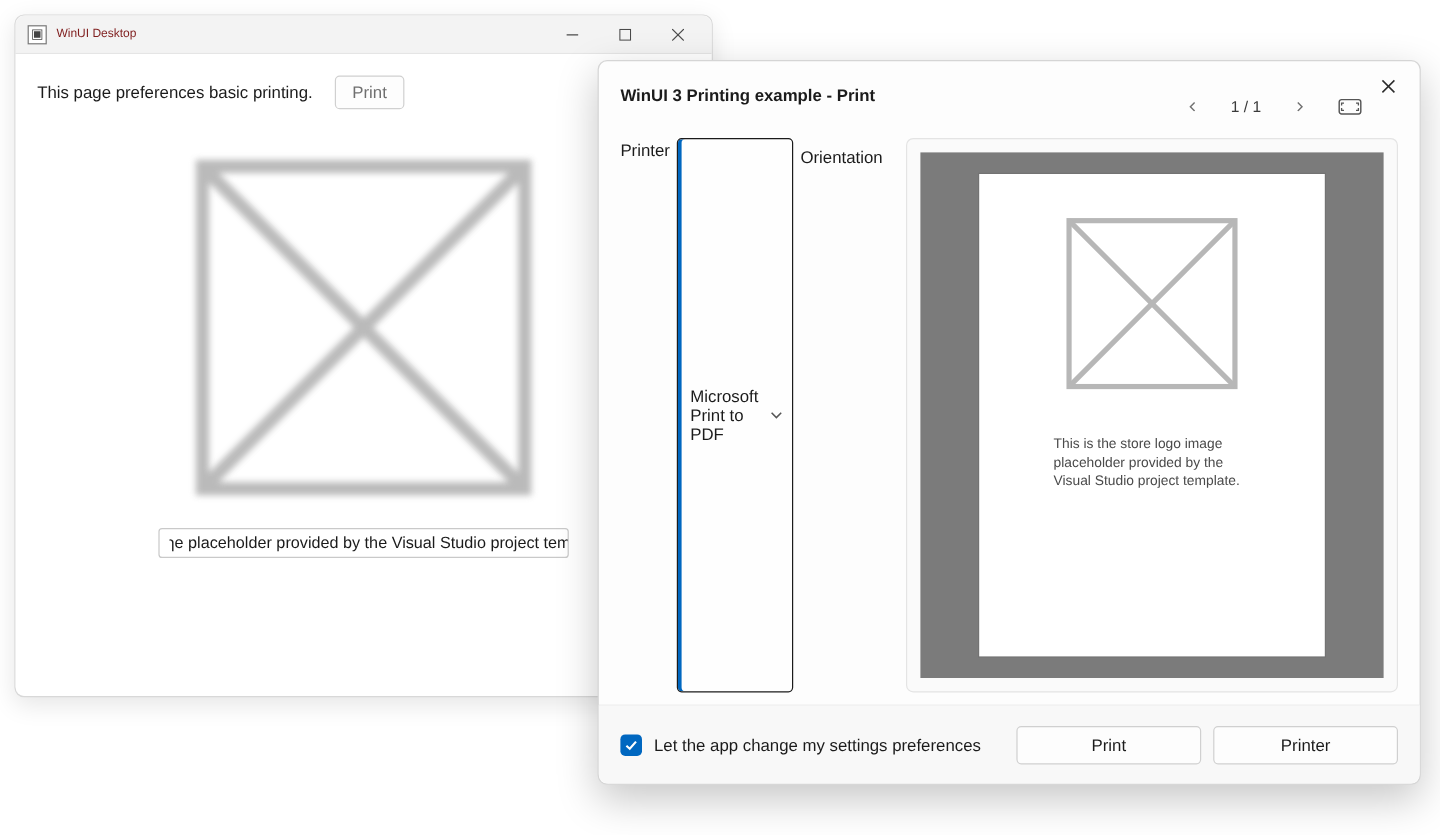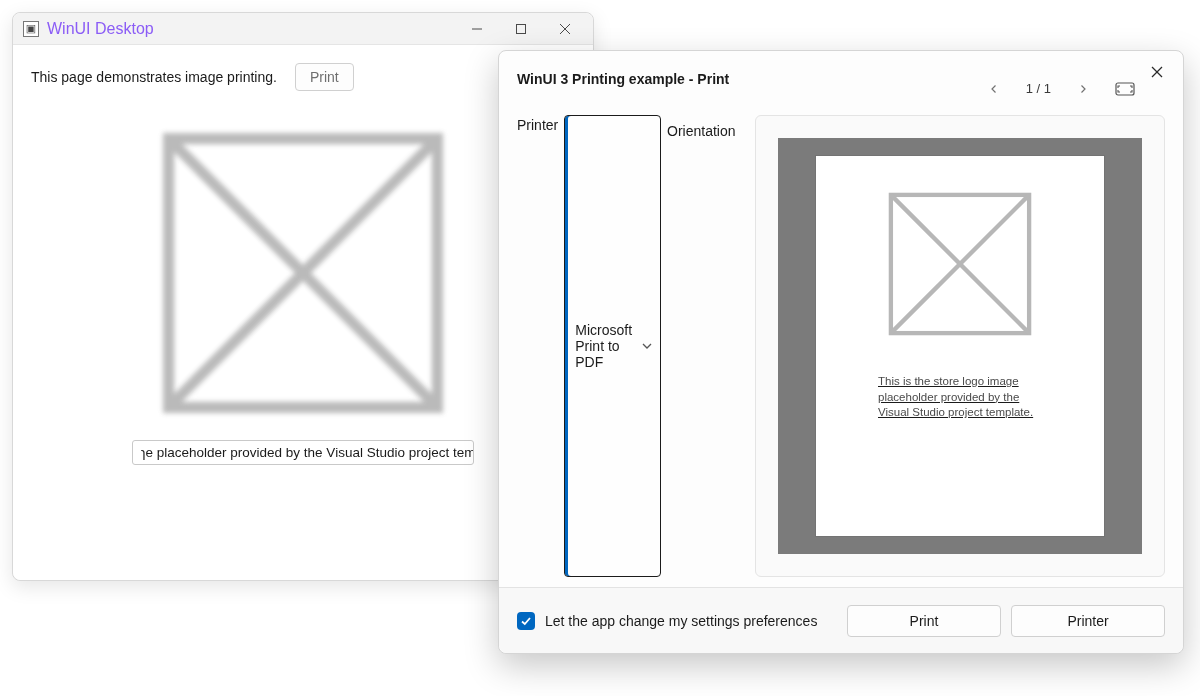--- a/index.html
+++ b/index.html
@@ -39,21 +39,21 @@
   }
   .titlebar .app-icon {
     width: 16px; height: 16px;
     display: inline-flex; align-items: center; justify-content: center;
     margin-right: 8px;
     font-size: 11px;
     border: 1px solid #777;
     background: #fff;
     color: #444;
   }
-  .titlebar .title-text { font-size: 16px; color: #8b5cf6; }
+  .titlebar .title-text { font-size: 10px; color: #7f1d1d; }
   .titlebar .spacer { flex: 1; }
   .win-btn {
     width: 44px; height: 30px;
     display: inline-flex; align-items: center; justify-content: center;
     color: #4a4a4a;
     cursor: default;
   }
 
   .main-content {
     background: #ffffff;
@@ -179,27 +179,26 @@
     display: inline-flex; align-items: center; gap: 8px;
     color: #0067c0; font-size: 14px; cursor: pointer;
     padding: 4px 2px;
   }
   .more-settings { color: #0067c0; font-size: 14px; cursor: pointer; padding-top: 10px; }
 
   .preview-col {
     flex: 1;
     border: 1px solid #e4e4e4;
     border-radius: 6px;
-    padding: 22px;
+    padding: 11px;
     background: #fafafa;
     display: flex;
     align-items: flex-start;
     justify-content: center;
     min-height: 0;
-    text-decoration: underline;
   }
   .page-frame {
     background: #7b7b7b;
     width: 100%;
     height: 100%;
     display: flex;
     align-items: center;
     justify-content: center;
     padding: 18px;
   }
@@ -274,21 +273,21 @@
     </span>
     <span class="win-btn">
       <svg width="10" height="10" viewBox="0 0 10 10">
           <line x1="0" y1="0" x2="10" y2="10" stroke="#4a4a4a" stroke-width="1"></line>
           <line x1="10" y1="0" x2="0" y2="10" stroke="#4a4a4a" stroke-width="1"></line>
         </svg>
     </span>
   </div>
   <div class="main-content">
     <div class="top-row">
-      <span class="desc-text">This page demonstrates image printing.</span>
+      <span class="desc-text">This page preferences basic printing.</span>
       <button class="print-btn">Print</button>
     </div>
 
     <div class="placeholder-img">
       <svg class="placeholder-svg" viewBox="0 0 100 100">
         <rect x="2" y="2" width="96" height="96" fill="none" stroke="#b3b3b3" stroke-width="4"></rect>
         <line x1="2" y1="2" x2="98" y2="98" stroke="#b3b3b3" stroke-width="4"></line>
         <line x1="98" y1="2" x2="2" y2="98" stroke="#b3b3b3" stroke-width="4"></line>
       </svg>
     </div>

